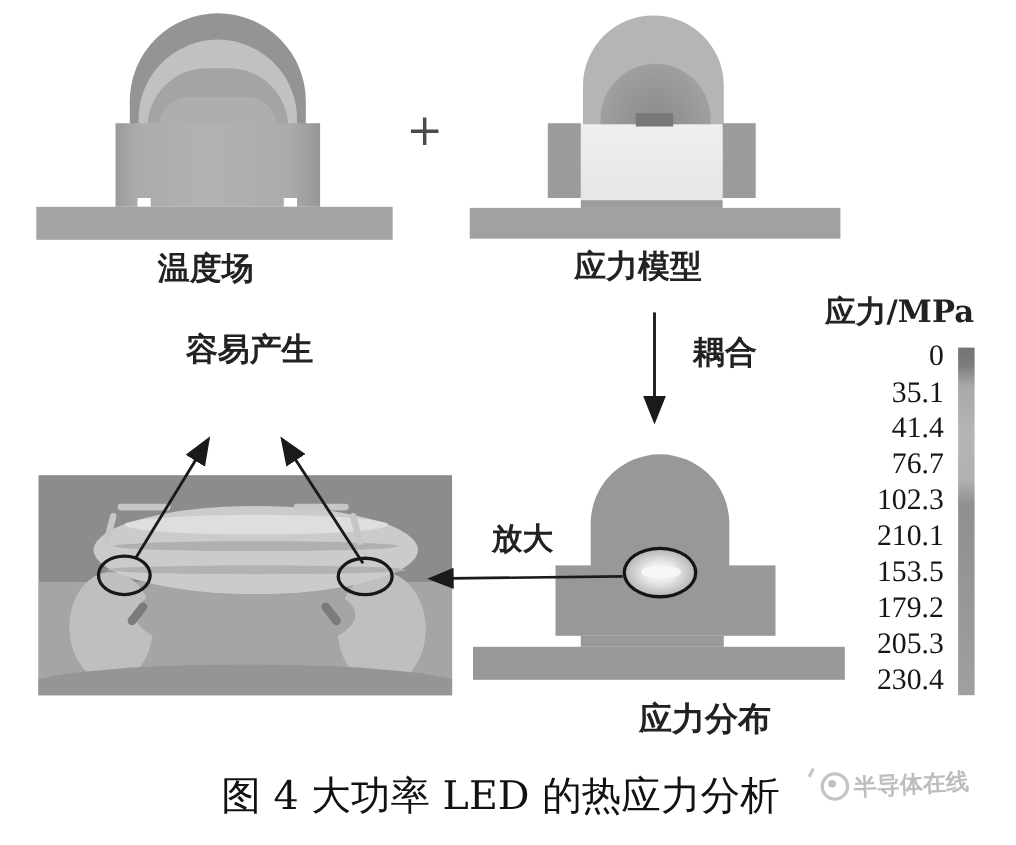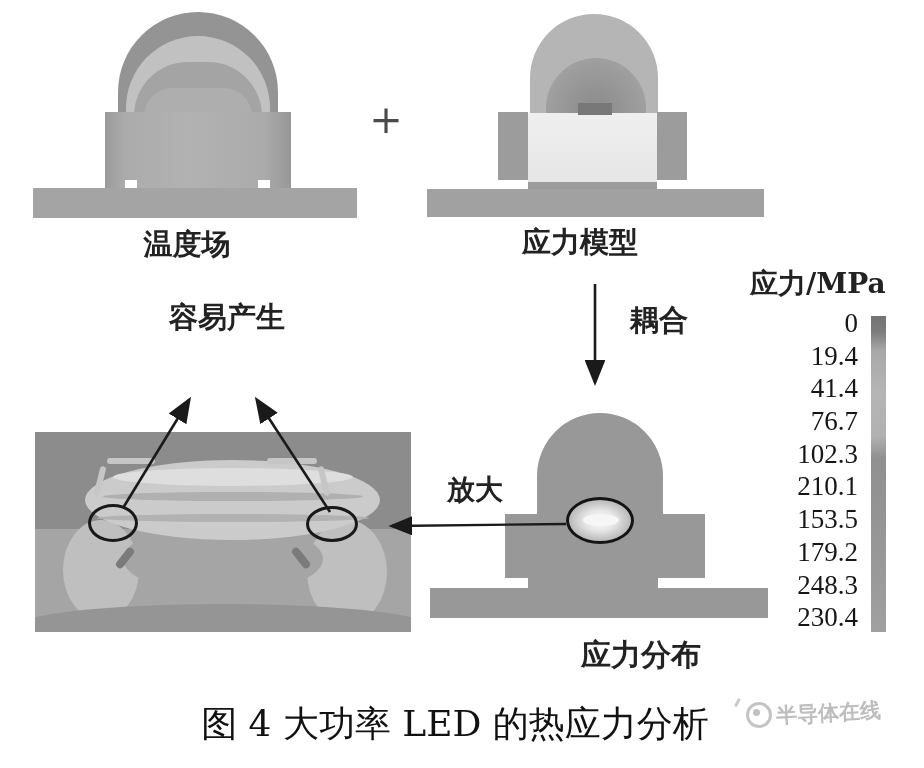--- a/index.html
+++ b/index.html
@@ -106,28 +106,28 @@
     <div class="abs tr-ped"></div>
     <div class="abs tr-base"></div>
   </div>
   <div class="lbl ctr" style="left:580px;top:224px;">应力模型</div>
 
   <div class="lbl" style="left:630px;top:302px;">耦合</div>
 
   <div class="lbl cb-title">应力/MPa</div>
   <div class="abs cb-vals">
     <div>0</div>
-    <div>19.4</div>
+    <div>35.1</div>
     <div>41.4</div>
     <div>76.7</div>
     <div>102.3</div>
     <div>210.1</div>
     <div>153.5</div>
     <div>179.2</div>
-    <div>248.3</div>
+    <div>205.3</div>
     <div>230.4</div>
   </div>
   <div class="abs cb-bar"></div>
 
   <div class="lbl ctr note">
     <div>容易产生</div>
   </div>
 
   <div class="abs mag">
     <div class="abs mag-bottom"></div>

